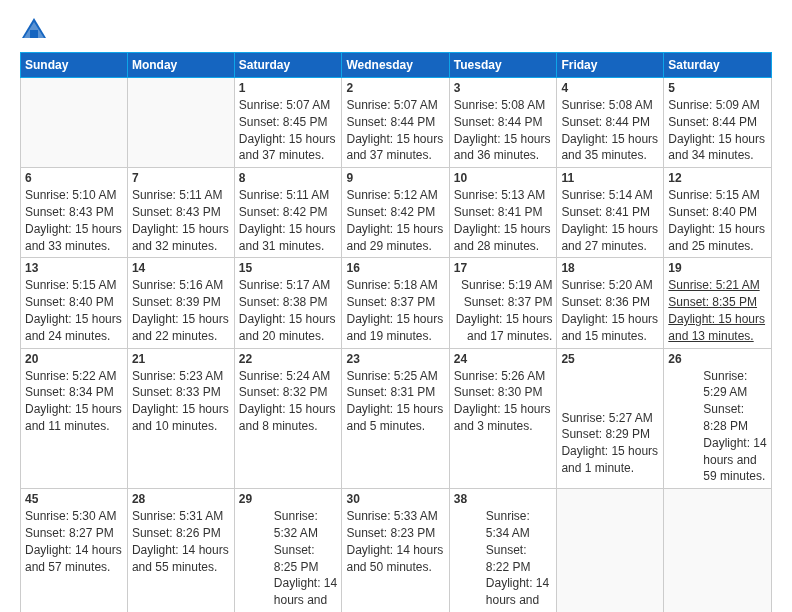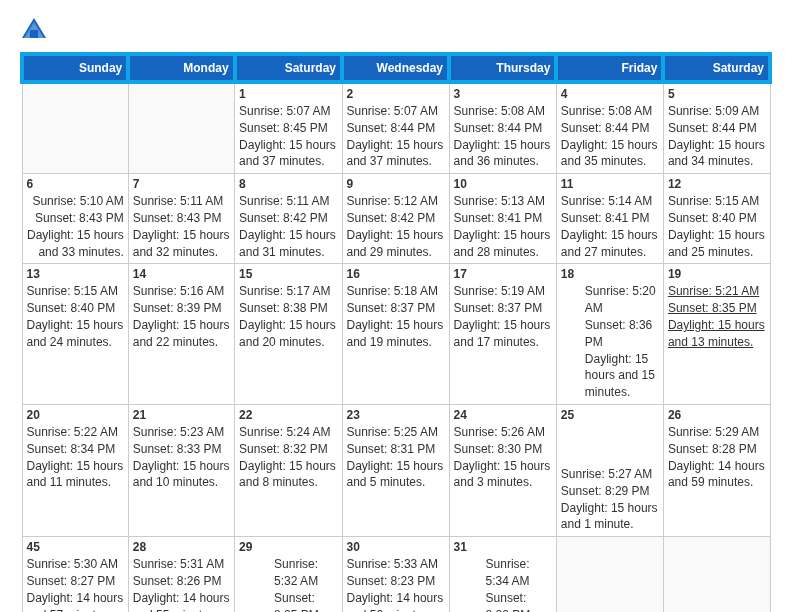--- a/index.html
+++ b/index.html
@@ -59,22 +59,22 @@
       width: 100%;
       border-collapse: collapse;
       flex: 1;
     }
     .calendar th {
       background-color: #1565c0;
       color: white;
       font-size: 12px;
       font-weight: bold;
       padding: 5px 4px;
-      text-align: right;
-      border: 4px solid #0ea5e9;
+      text-align: left;
+      border: 1px solid #0ea5e9;
     }
     .calendar td {
       border: 1px solid #ccc;
       vertical-align: top;
       padding: 3px 4px;
       width: 108px;
       height: 80px;
       font-size: 9.5px;
       color: #333;
       background: #fff;
@@ -115,21 +115,21 @@
     </div>
   </div>
 
   <table class="calendar">
     <thead>
       <tr>
       <th>Sunday</th>
           <th>Monday</th>
           <th>Saturday</th>
           <th>Wednesday</th>
-          <th>Thursday</th>
+          <th>Tuesday</th>
           <th>Friday</th>
           <th>Saturday</th>
         </tr>
     </thead>
     <tbody id="calendar-body">
     <tr>
           <td class="empty"></td>
           <td class="empty"></td>
           <td>
             <span class="day-num">1</span>
@@ -158,21 +158,21 @@
           <td>
             <span class="day-num">5</span>
             <div class="day-info" style="white-space: pre-line;">Sunrise: 5:09 AM
 Sunset: 8:44 PM
 Daylight: 15 hours and 34 minutes.</div>
           </td>
         </tr>
         <tr>
           <td>
             <span class="day-num">6</span>
-            <div class="day-info" style="white-space: pre-line; text-align: right;">Sunrise: 5:10 AM
+            <div class="day-info" style="white-space: pre-line;">Sunrise: 5:10 AM
 Sunset: 8:43 PM
 Daylight: 15 hours and 33 minutes.</div>
           </td>
           <td>
             <span class="day-num">7</span>
             <div class="day-info" style="white-space: pre-line;">Sunrise: 5:11 AM
 Sunset: 8:43 PM
 Daylight: 15 hours and 32 minutes.</div>
           </td>
           <td>
@@ -226,27 +226,27 @@
 Daylight: 15 hours and 20 minutes.</div>
           </td>
           <td>
             <span class="day-num">16</span>
             <div class="day-info" style="white-space: pre-line;">Sunrise: 5:18 AM
 Sunset: 8:37 PM
 Daylight: 15 hours and 19 minutes.</div>
           </td>
           <td>
             <span class="day-num">17</span>
-            <div class="day-info" style="white-space: pre-line;">Sunrise: 5:19 AM
+            <div class="day-info" style="white-space: pre-line; text-align: right;">Sunrise: 5:19 AM
 Sunset: 8:37 PM
 Daylight: 15 hours and 17 minutes.</div>
           </td>
           <td>
             <span class="day-num">18</span>
-            <div class="day-info" style="white-space: pre-line; margin-left: 24px;">Sunrise: 5:20 AM
+            <div class="day-info" style="white-space: pre-line;">Sunrise: 5:20 AM
 Sunset: 8:36 PM
 Daylight: 15 hours and 15 minutes.</div>
           </td>
           <td>
             <span class="day-num">19</span>
             <div class="day-info" style="white-space: pre-line; text-decoration: underline;">Sunrise: 5:21 AM
 Sunset: 8:35 PM
 Daylight: 15 hours and 13 minutes.</div>
           </td>
         </tr>
@@ -282,21 +282,21 @@
 Daylight: 15 hours and 3 minutes.</div>
           </td>
           <td>
             <span class="day-num">25</span>
             <div class="day-info" style="white-space: pre-line; margin-top: 44px;">Sunrise: 5:27 AM
 Sunset: 8:29 PM
 Daylight: 15 hours and 1 minute.</div>
           </td>
           <td>
             <span class="day-num">26</span>
-            <div class="day-info" style="white-space: pre-line;">Sunrise: 5:29 AM
+            <div class="day-info" style="white-space: pre-line; margin-left: 35px;">Sunrise: 5:29 AM
 Sunset: 8:28 PM
 Daylight: 14 hours and 59 minutes.</div>
           </td>
         </tr>
         <tr>
           <td>
             <span class="day-num">45</span>
             <div class="day-info" style="white-space: pre-line;">Sunrise: 5:30 AM
 Sunset: 8:27 PM
 Daylight: 14 hours and 57 minutes.</div>
@@ -313,21 +313,21 @@
 Sunset: 8:25 PM
 Daylight: 14 hours and 52 minutes.</div>
           </td>
           <td>
             <span class="day-num">30</span>
             <div class="day-info" style="white-space: pre-line;">Sunrise: 5:33 AM
 Sunset: 8:23 PM
 Daylight: 14 hours and 50 minutes.</div>
           </td>
           <td>
-            <span class="day-num">31</span>
+            <span class="day-num">38</span>
             <div class="day-info" style="white-space: pre-line; margin-left: 32px;">Sunrise: 5:34 AM
 Sunset: 8:22 PM
 Daylight: 14 hours and 47 minutes.</div>
           </td>
           <td class="empty"></td>
           <td class="empty"></td>
         </tr>
       </tbody>
   </table>
 </div>

